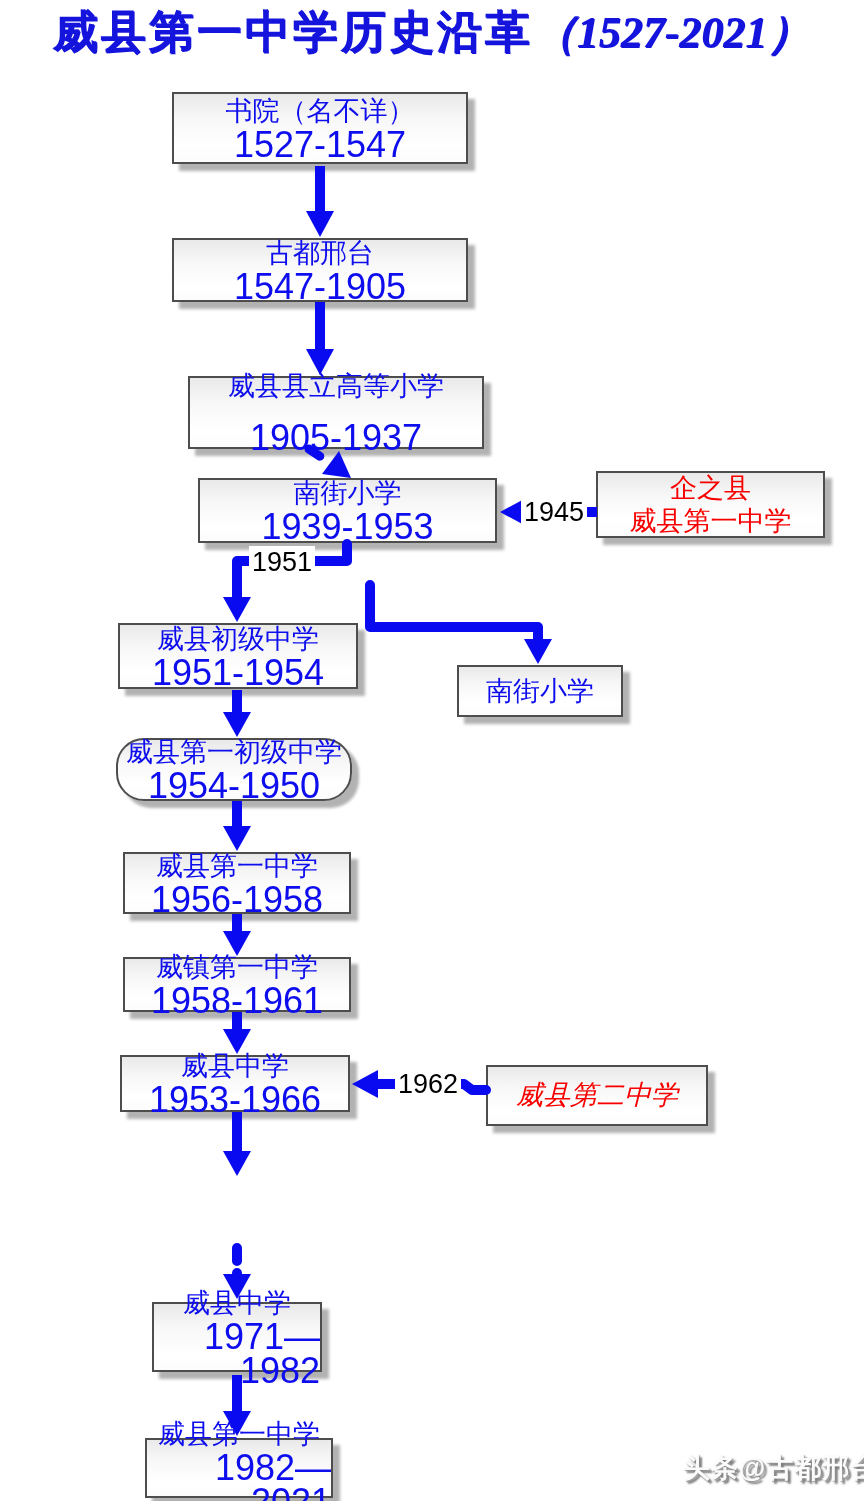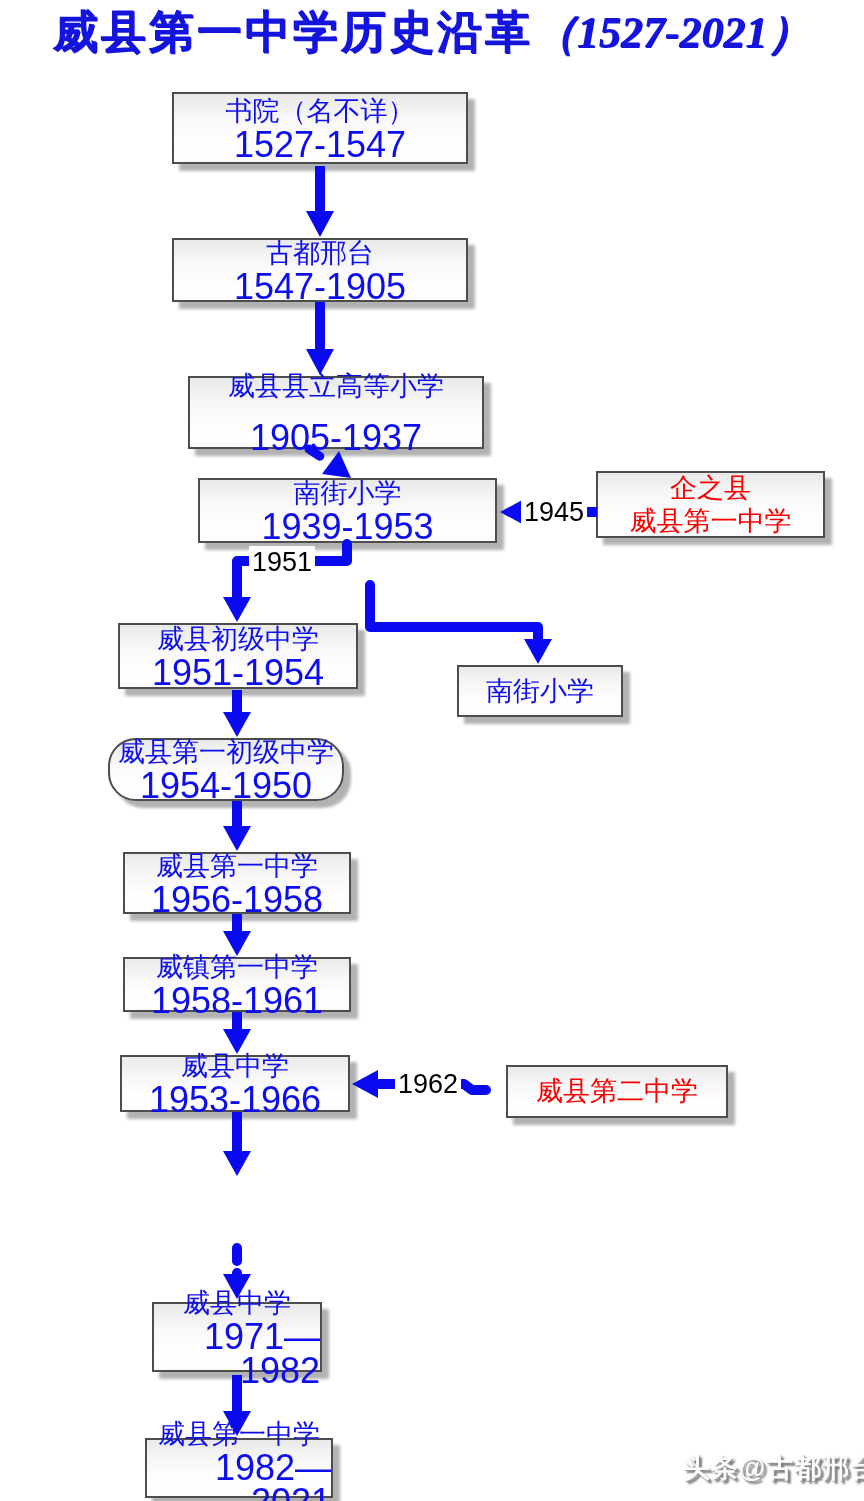--- a/index.html
+++ b/index.html
@@ -22,25 +22,25 @@
   .node .line2{font-size:36px;color:var(--node-text,#0d0dee);line-height:34px;}
   .node.red .line1,.node.red .line2{color:var(--highlight-text,#f80000);}
   
   .p0 {left:172px;top:92px;  width:296px;height:72px;}
   .p1 {left:172px;top:238px; width:296px;height:64px;}
   .p2 {left:188px;top:376px; width:296px;height:73px;gap:18px;}
   .p3 {left:198px;top:478px; width:299px;height:65px;}
   .p4 {left:596px;top:471px; width:229px;height:67px;}
   .p5 {left:118px;top:623px; width:240px;height:66px;}
   .p6 {left:457px;top:665px; width:166px;height:52px;}
-  .p7 {left:108px;top:738px; width:236px;height:63px;border-radius:28px;}
+  .p7 {left:116px;top:738px; width:236px;height:63px;border-radius:28px;}
   .p8 {left:123px;top:852px; width:228px;height:62px;}
   .p9 {left:123px;top:957px; width:228px;height:55px;}
   .p10{left:120px;top:1055px;width:230px;height:57px;}
-  .p11{left:506px;top:1065px;width:222px;height:53px;}
+  .p11{left:486px;top:1065px;width:222px;height:61px;font-style:italic;}
   .p12{left:125px;top:1177px;width:223px;height:69px;}
   .p13{left:152px;top:1302px;width:170px;height:70px;}
   .p14{left:145px;top:1438px;width:188px;height:60px;}
   
   .edge-label{position:absolute;font-size:27px;font-weight:normal;color:var(--label-text,#000000);
               background:#ffffff;padding:0 3px;line-height:32px;z-index:5;}
   .l1945{left:521px;top:496px;}
   .l1951{left:249px;top:546px;}
   .l1962{left:395px;top:1068px;}
   

